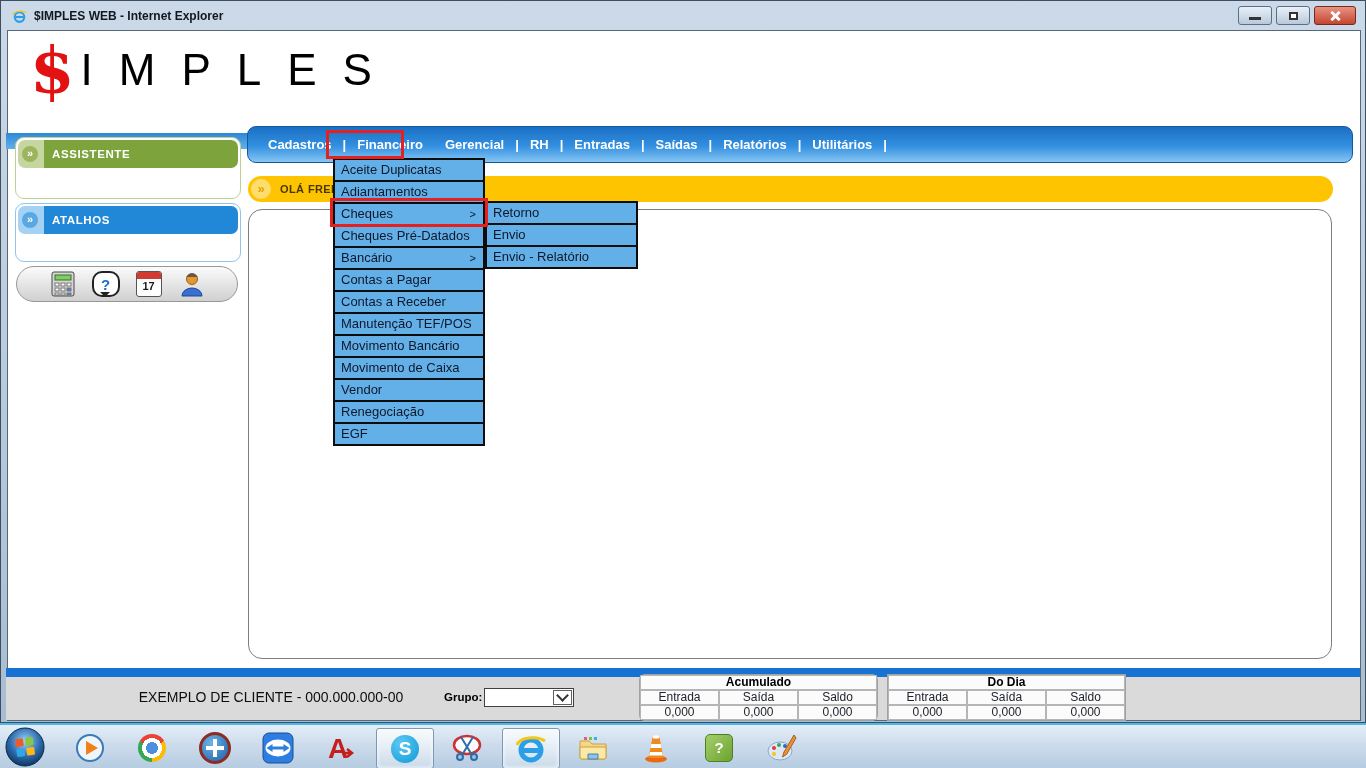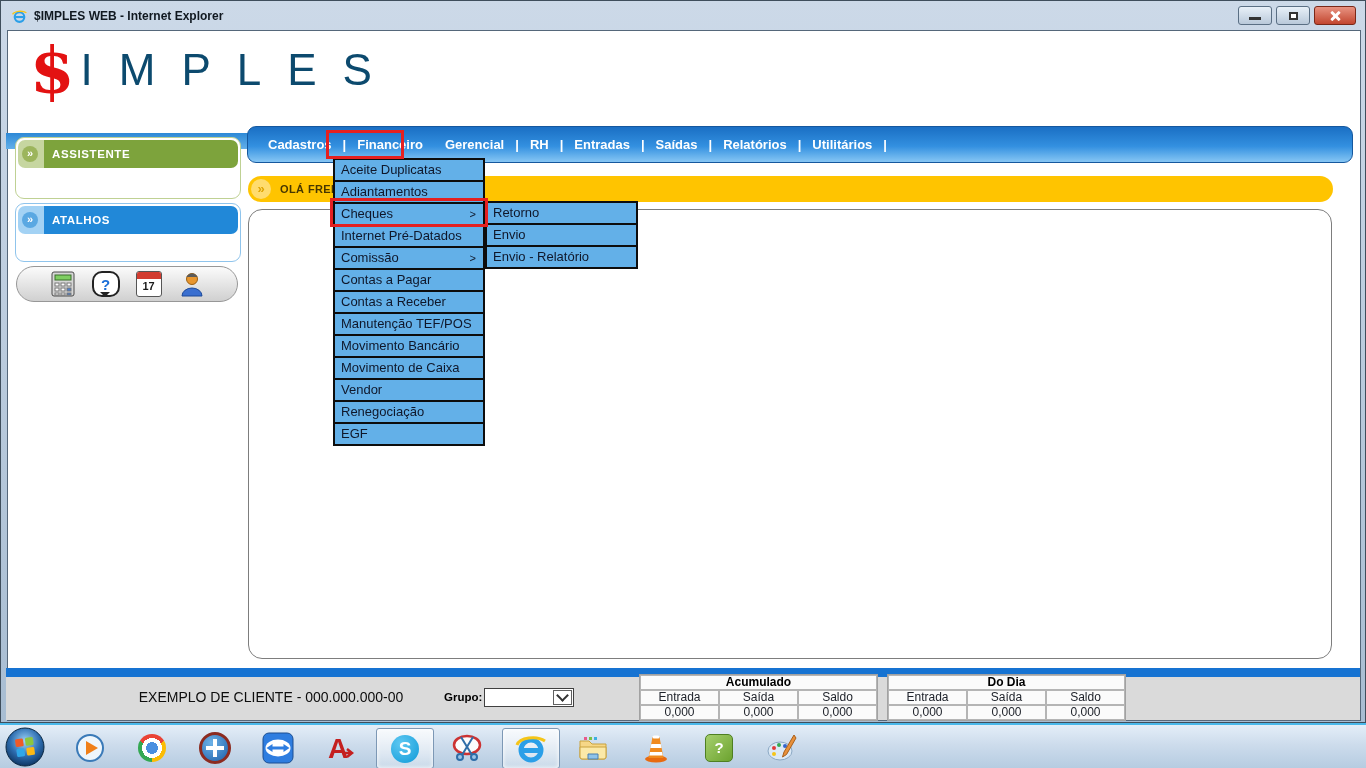--- a/index.html
+++ b/index.html
@@ -21,21 +21,21 @@
   .glyph-x{position:relative;width:12px;height:12px;}
   .glyph-x::before,.glyph-x::after{content:"";position:absolute;left:5px;top:0;width:3px;height:12px;background:#fff;border-radius:1px;}
   .glyph-x::before{transform:rotate(45deg);} .glyph-x::after{transform:rotate(-45deg);}
 
   .client{position:absolute;left:6px;top:29px;width:1354px;height:691px;background:#fff;
           border:1px solid #55677a;box-sizing:border-box;}
 
   
   .logo{position:absolute;left:30px;top:40px;display:flex;align-items:center;z-index:3;}
   .logo .dollar{font-family:"DejaVu Serif",serif;font-weight:bold;font-size:64px;color:#e31212;line-height:60px;}
-  .logo .letters{font-size:44px;color:#0c4a6e;letter-spacing:26px;margin-left:6px;line-height:50px;}
+  .logo .letters{font-size:44px;color:#000000;letter-spacing:26px;margin-left:6px;line-height:50px;}
 
   
   .blue-band{position:absolute;left:6px;top:133px;width:260px;height:16px;z-index:1;
              background:linear-gradient(#2d89d6,#63b0ea);}
   .menubar{position:absolute;left:247px;top:126px;width:1106px;height:37px;border-radius:9px;z-index:20;
            background:linear-gradient(180deg,#1a6fc4 0%,#3390e0 55%,#86c6f4 100%);
            border:1px solid #15589e;box-sizing:border-box;display:flex;align-items:center;padding-left:14px;}
   .menubar .mi{color:#fff;font-size:13px;font-weight:bold;padding:4px 6px;cursor:default;}
   .menubar .sep{color:#fff;font-size:13px;font-weight:bold;margin:0 5px;}
 
@@ -97,21 +97,21 @@
   .client-name{position:absolute;left:90px;top:12px;width:350px;text-align:center;font-size:14px;color:#0d0d0d;}
   .grupo-label{position:absolute;left:438px;top:14px;font-size:11.5px;font-weight:bold;color:#000;}
   .combo{position:absolute;left:478px;top:11px;width:90px;height:19px;background:#fff;border:1px solid #404040;
          box-sizing:border-box;}
   .combo .cbtn{position:absolute;right:1px;top:1px;bottom:1px;width:17px;background:#fff;border:1px solid #606060;
                display:flex;align-items:center;justify-content:center;}
   .combo .chev{width:7px;height:7px;border-right:2px solid #333;border-bottom:2px solid #333;transform:rotate(45deg);margin-top:-4px;}
 
   .stable{position:absolute;top:-3px;display:grid;grid-template-columns:79px 79px 79px;background:#fbfbfb;
           border:1px solid #a2a2a2;}
-  .stable.t1{left:633px;} .stable.t2{left:881px;}
+  .stable.t1{left:633px;border-radius:6px;} .stable.t2{left:881px;}
   .stable .cell{border:1px solid #b5b5b5;height:13px;font-size:12px;text-align:center;color:#20242c;
                 line-height:13px;background:#fbfbfb;}
   .stable .ttl{grid-column:1/4;font-weight:bold;color:#000;}
 
   
   .taskbar{position:absolute;left:0;top:723px;width:1366px;height:45px;
            background:linear-gradient(#e4eef8 0%,#cddcec 45%,#b6cce1 100%);
            border-top:2px solid #49b8ea;box-sizing:border-box;z-index:70;}
   .orb{position:absolute;left:5px;top:2px;width:40px;height:40px;}
   .tslot{position:absolute;top:3px;width:56px;height:39px;display:flex;align-items:center;justify-content:center;border-radius:3px;}
@@ -249,24 +249,24 @@
         <span class="dlabel">Aceite Duplicatas</span>
       </div>
     <div class="ditem">
         <span class="dlabel">Adiantamentos</span>
       </div>
     <div class="ditem">
         <span class="dlabel">Cheques</span>
         <span class="darrow">&gt;</span>
       </div>
     <div class="ditem">
-        <span class="dlabel">Internet Pré-Datados</span>
-      </div>
-    <div class="ditem">
-        <span class="dlabel">Comissão</span>
+        <span class="dlabel">Cheques Pré-Datados</span>
+      </div>
+    <div class="ditem">
+        <span class="dlabel">Bancário</span>
         <span class="darrow">&gt;</span>
       </div>
     <div class="ditem">
         <span class="dlabel">Contas a Pagar</span>
       </div>
     <div class="ditem">
         <span class="dlabel">Contas a Receber</span>
       </div>
     <div class="ditem">
         <span class="dlabel">Manutenção TEF/POS</span>

